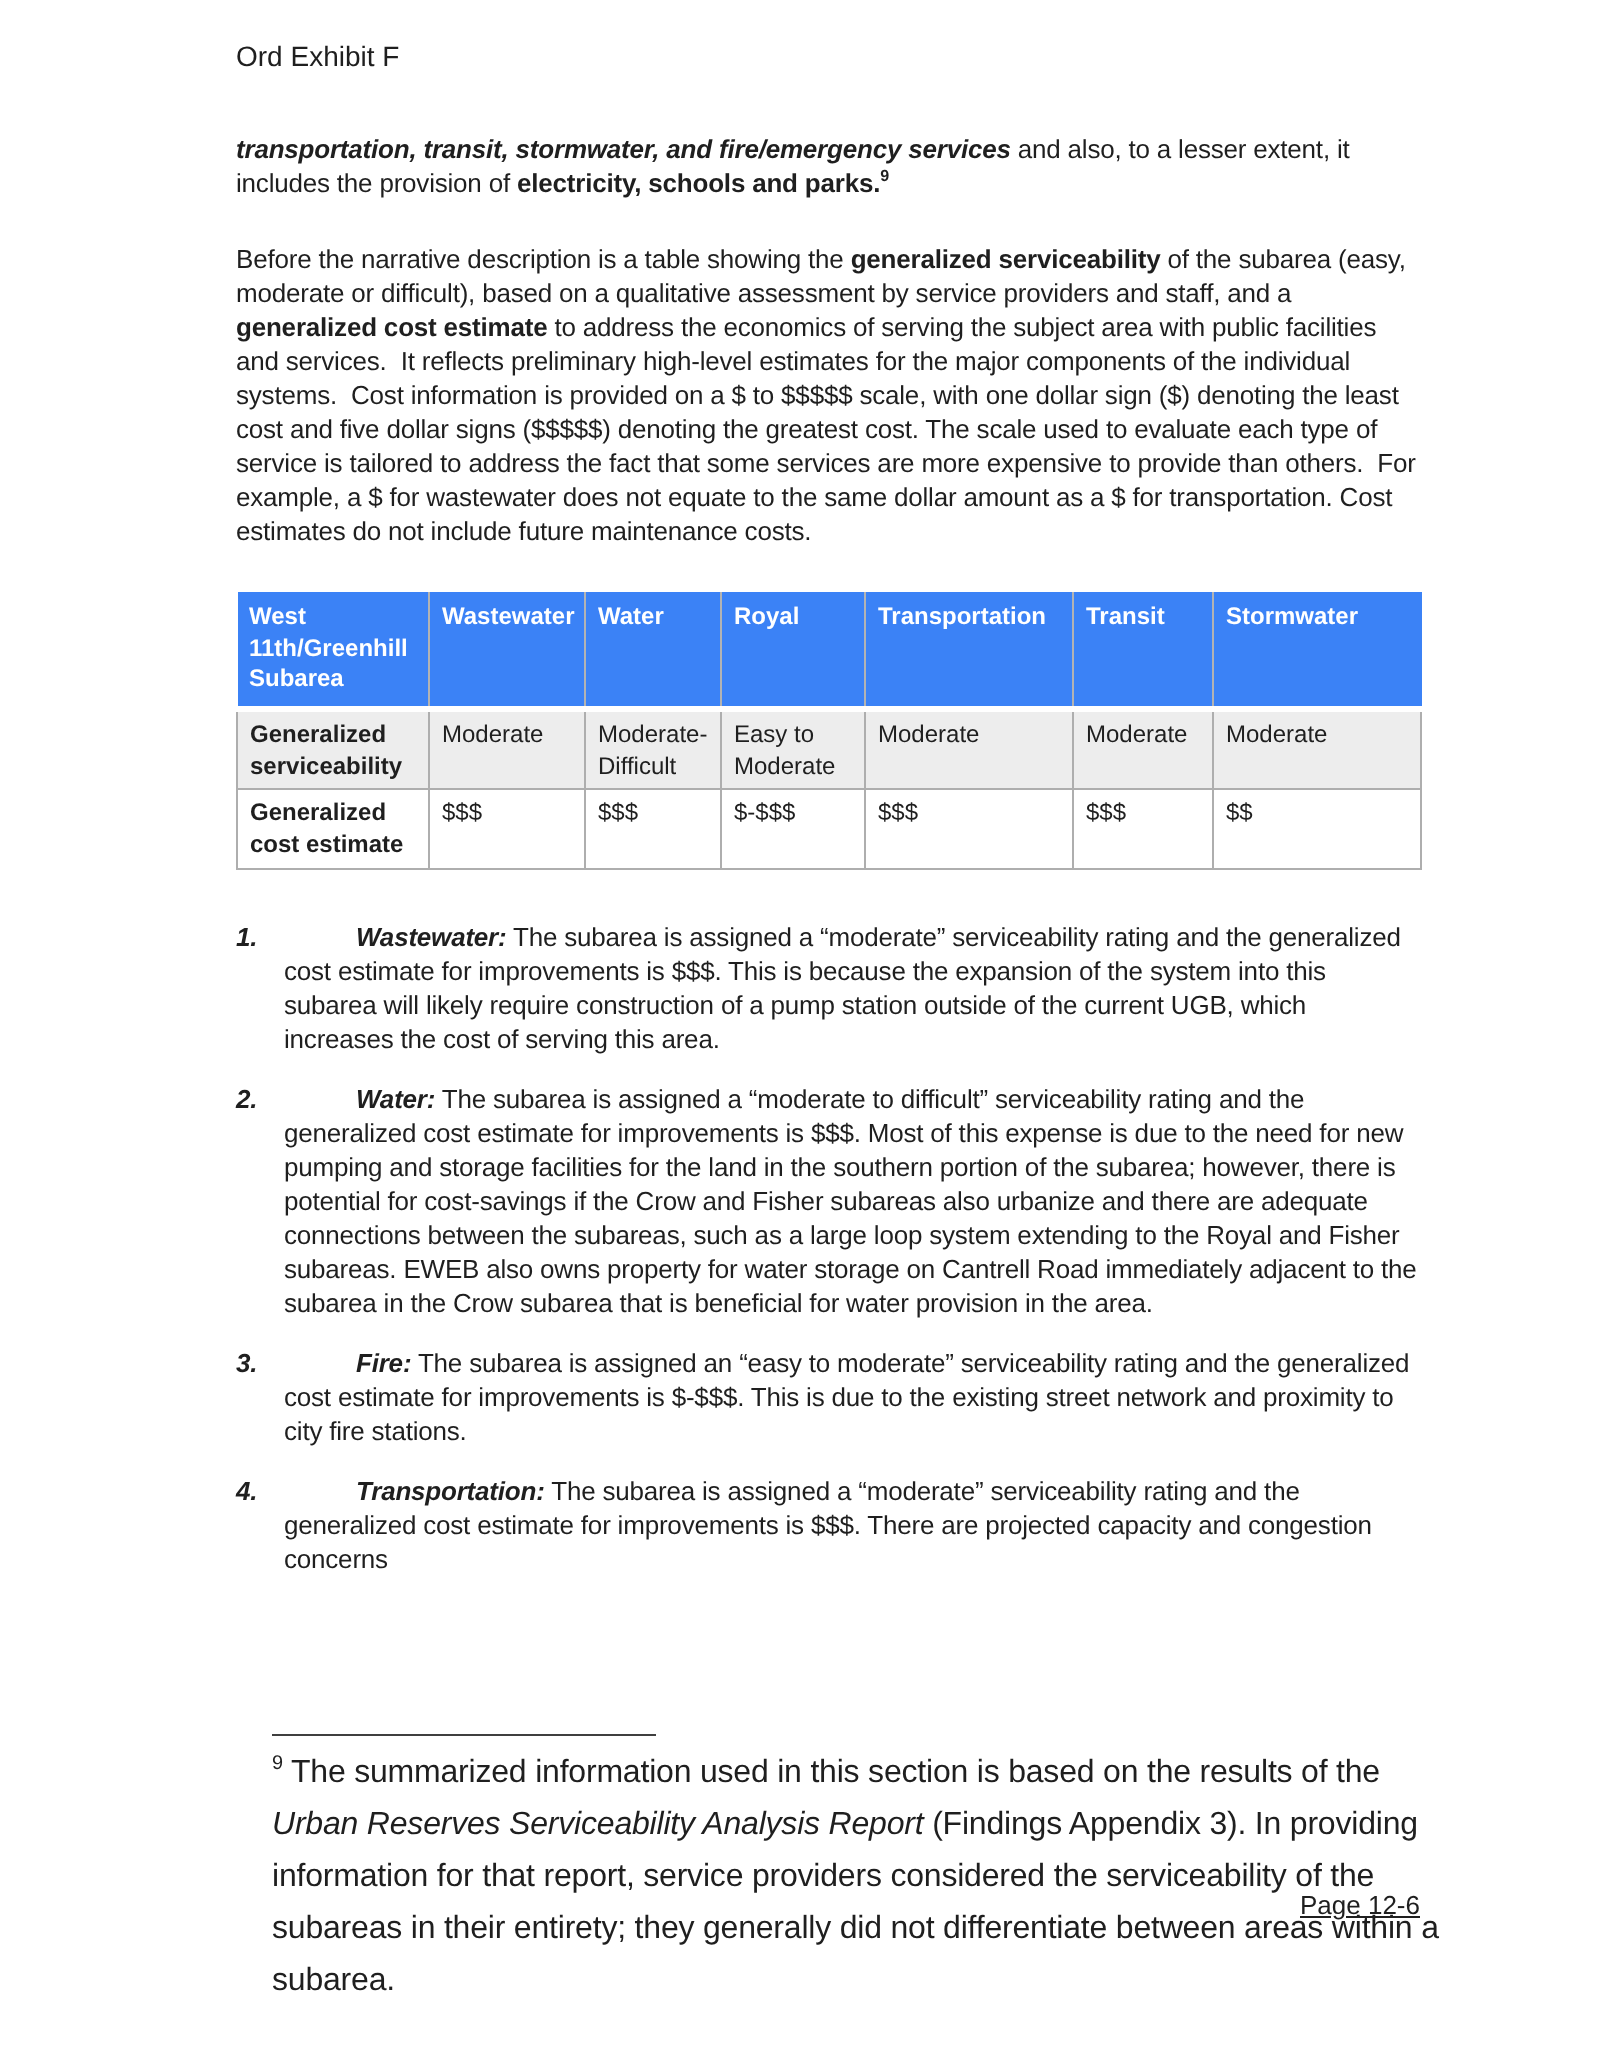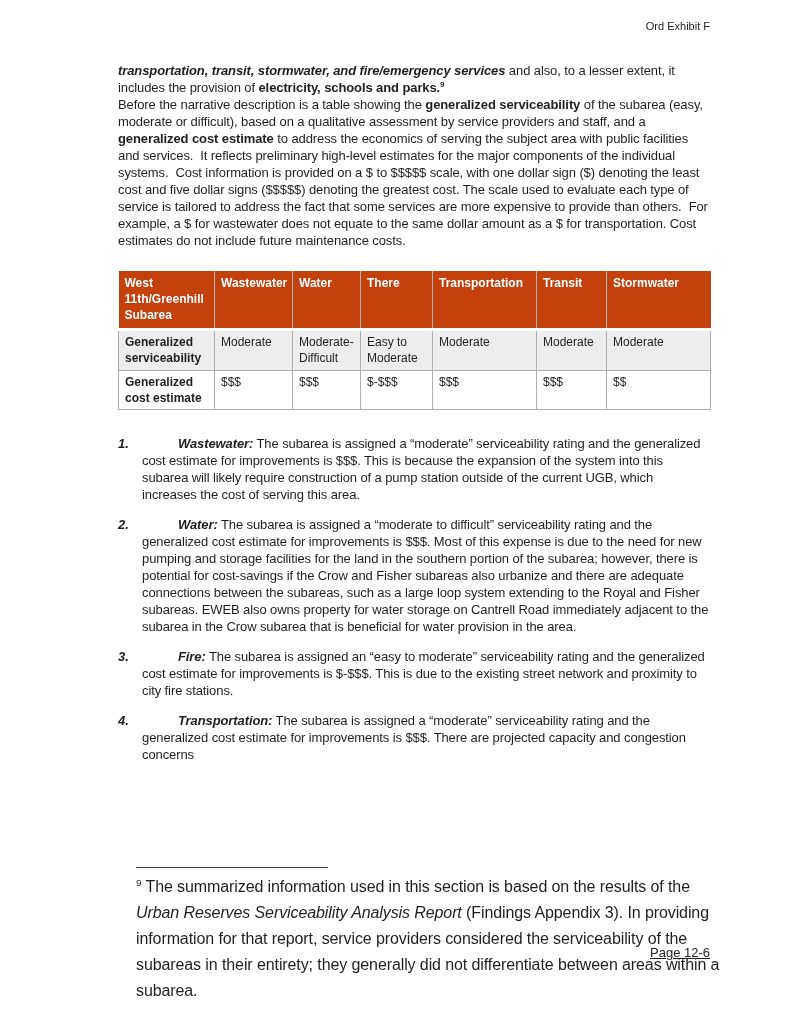--- a/index.html
+++ b/index.html
@@ -8,43 +8,43 @@
     width: 800px;
     height: 1035px;
     background: #ffffff;
     box-sizing: border-box;
     padding: 20px 90px 0 118px;
     font-family: "Liberation Sans", sans-serif;
     color: #1f1f1f;
     overflow: hidden;
   }
   .doc-header {
-    text-align: right;
-    font-size: 11px;
+    text-align: left;
+    font-size: 14px;
     line-height: 1.2;
   }
   .para {
     font-size: 13px;
     line-height: 1.31;
     letter-spacing: -0.1px;
     white-space: pre-wrap;
     margin: 0;
   }
   .p1 { margin-top: 29px; }
-  .p2 { margin-top: 0; }
+  .p2 { margin-top: 21px; }
 
   table.svc {
     border-collapse: collapse;
     table-layout: fixed;
     width: 592px;
     margin-top: 22px;
     font-size: 12px;
   }
   table.svc thead th {
-    background: #c2410c;
+    background: #3b82f6;
     color: #ffffff;
     font-weight: 700;
     text-align: left;
     vertical-align: top;
     padding: 5px 6px;
     line-height: 1.3;
     border-right: 1px solid #b3b3b3;
     border-bottom: 3px solid #ffffff;
   }
   table.svc thead th:last-child { border-right: none; }
@@ -117,21 +117,21 @@
         <col style="width:72px">
         <col style="width:104px">
         <col style="width:70px">
         <col style="width:104px">
     </colgroup>
     <thead>
       <tr>
         <th>West 11th/Greenhill Subarea</th>
         <th>Wastewater</th>
         <th>Water</th>
-        <th>There</th>
+        <th>Royal</th>
         <th>Transportation</th>
         <th>Transit</th>
         <th>Stormwater</th>
       </tr>
     </thead>
     <tbody>
       <tr class="shaded">
         <th class="rowlabel">Generalized serviceability</th>
         <td>Moderate</td>
         <td>Moderate-Difficult</td>

